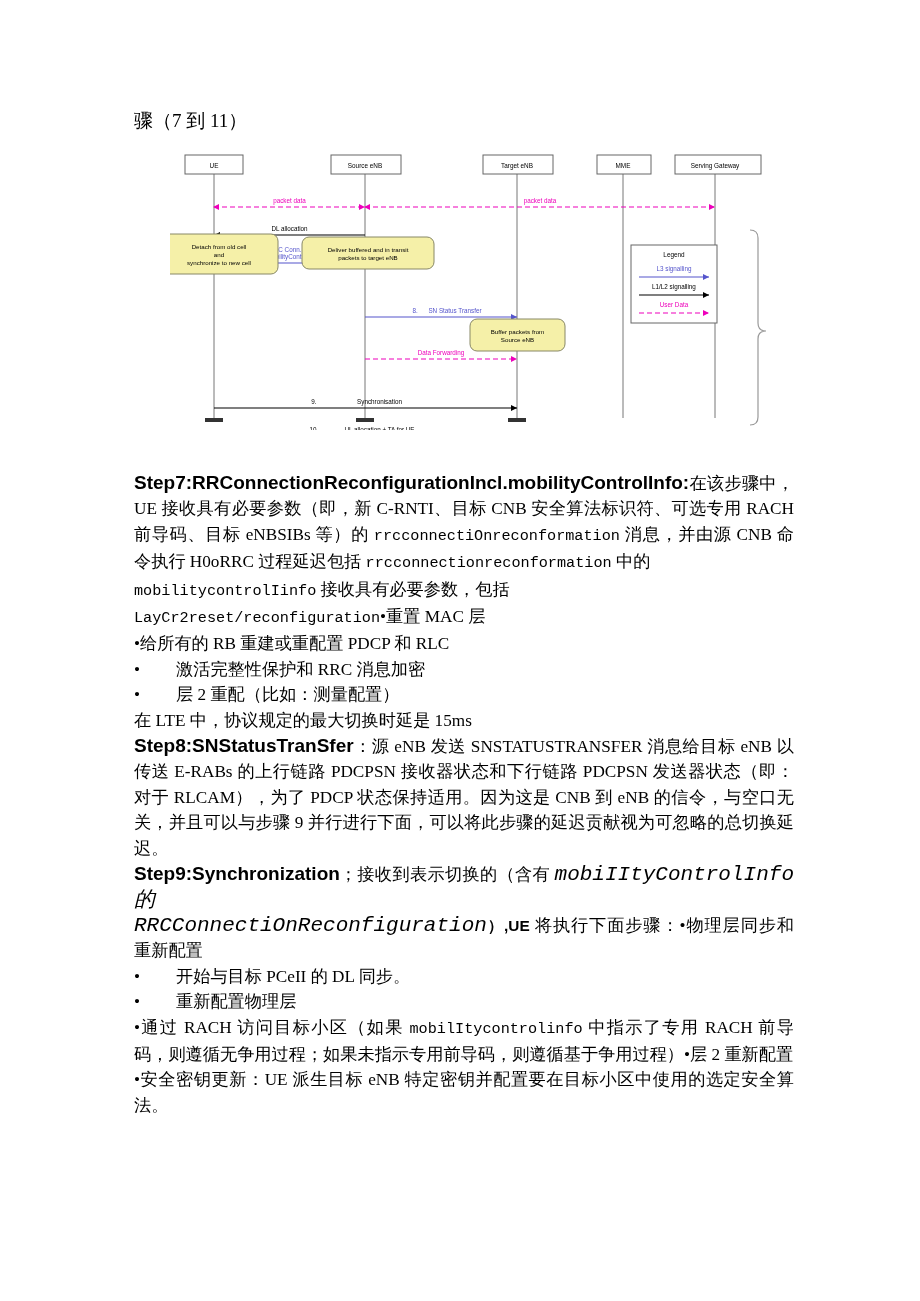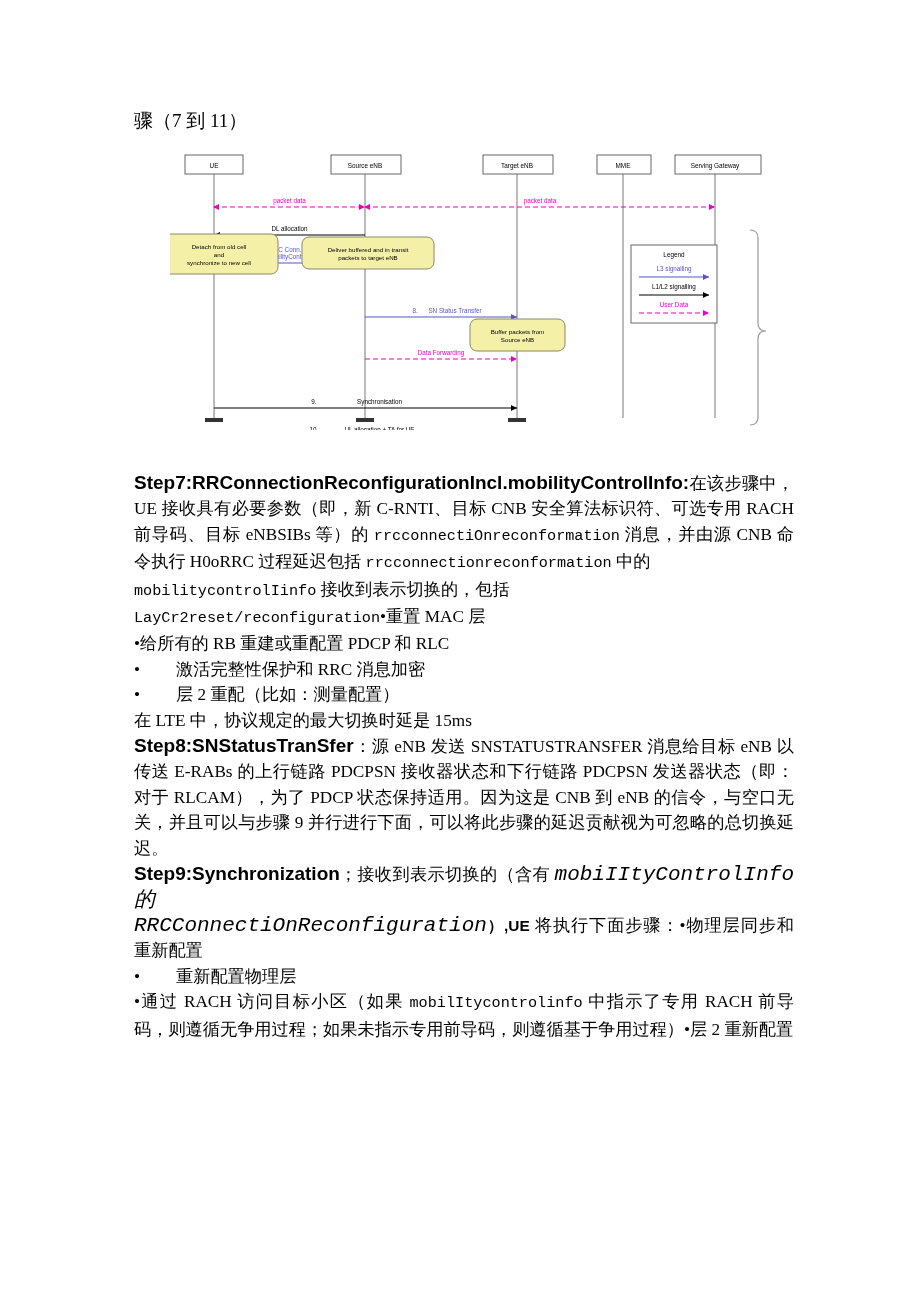--- a/index.html
+++ b/index.html
@@ -208,21 +208,21 @@
           <line x1="469" y1="168" x2="539" y2="168" stroke="#ee00bb" stroke-width="1.1" marker-end="url(#ar-ud)" stroke-dasharray="5,3"></line>
         </g>
         <path d="M 580 85 q 8 0 8 8 L 588 178 q 0 8 8 8 q -8 0 -8 8 L 588 272 q 0 8 -8 8" fill="none" stroke="#999999" stroke-width="1.2"></path>
       </svg>
   </div>
 
   <div class="body-text">
 
     <div class="para">
       <span class="step-head">Step7:RRConnectionReconfigurationIncl.mobilityControlInfo:</span><span>在该步骤中，UE 接收具有必要参数（即，新 C-RNTI、目标 CNB 安全算法标识符、可选专用 RACH 前导码、目标 eNBSIBs 等）的 </span><span class="mono">rrcconnectiOnreconformation</span><span> 消息，并由源 CNB 命令执行 H0oRRC 过程延迟包括 </span><span class="mono">rrcconnectionreconformation</span><span> 中的</span><br>
-      <span class="mono">mobilitycontrolIinfo</span><span> 接收到表示切换的，包括</span><br>
+      <span class="mono">mobilitycontrolIinfo</span><span> 接收具有必要参数，包括</span><br>
       <span class="mono">LayCr2reset/reconfiguration</span><span>•重置 MAC 层</span>
     </div>
 
     <div class="bullet-line">•给所有的 RB 重建或重配置 PDCP 和 RLC</div>
     <div class="bullet-line">
       <span class="bi-dot">•</span><span>激活完整性保护和 RRC 消息加密</span>
     </div>
     <div class="bullet-line">
       <span class="bi-dot">•</span><span>层 2 重配（比如：测量配置）</span>
     </div>
@@ -230,21 +230,25 @@
 
     <div class="para">
       <span class="step-head">Step8:SNStatusTranSfer</span><span>：源 eNB 发送 SNSTATUSTRANSFER 消息给目标 eNB 以传送 E-RABs 的上行链路 PDCPSN 接收器状态和下行链路 PDCPSN 发送器状态（即：对于 RLCAM），为了 PDCP 状态保持适用。因为这是 CNB 到 eNB 的信令，与空口无关，并且可以与步骤 9 并行进行下面，可以将此步骤的延迟贡献视为可忽略的总切换延迟。</span>
     </div>
 
     <div class="para">
       <span class="step-head">Step9:Synchronization</span><span>；接收到表示切换的（含有 </span><span class="mono-ital">mobiIItyControlInfo 的</span><br>
       <span class="mono-ital">RRCConnectiOnReconfiguration</span><span class="bold-inline">）,</span><span class="bold-inline">UE</span><span> 将执行下面步骤：•物理层同步和重新配置</span>
     </div>
     <div class="bullet-line">
+      <span class="bi-dot">•</span><span>开始与目标 PCeII 的 DL 同步。</span>
+    </div>
+    <div class="bullet-line">
       <span class="bi-dot">•</span><span>重新配置物理层</span>
     </div>
     <div class="para">
       <span>•通过 RACH 访问目标小区（如果 </span><span class="mono">mobilItycontrolinfo</span><span> 中指示了专用 RACH 前导码，则遵循无争用过程；如果未指示专用前导码，则遵循基于争用过程）•层 2 重新配置</span>
     </div>
+    <div class="para">•安全密钥更新：UE 派生目标 eNB 特定密钥并配置要在目标小区中使用的选定安全算法。</div>
 
 
   </div>
 </div>
 
 </body></html>

